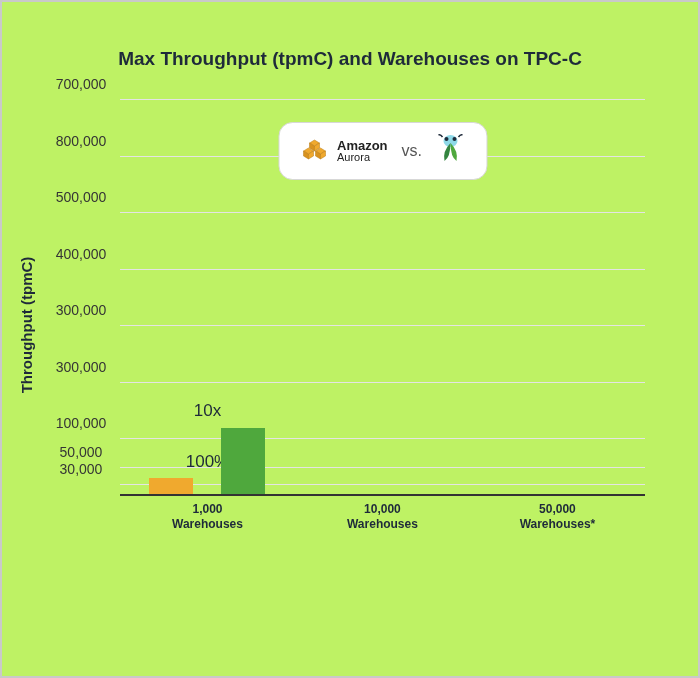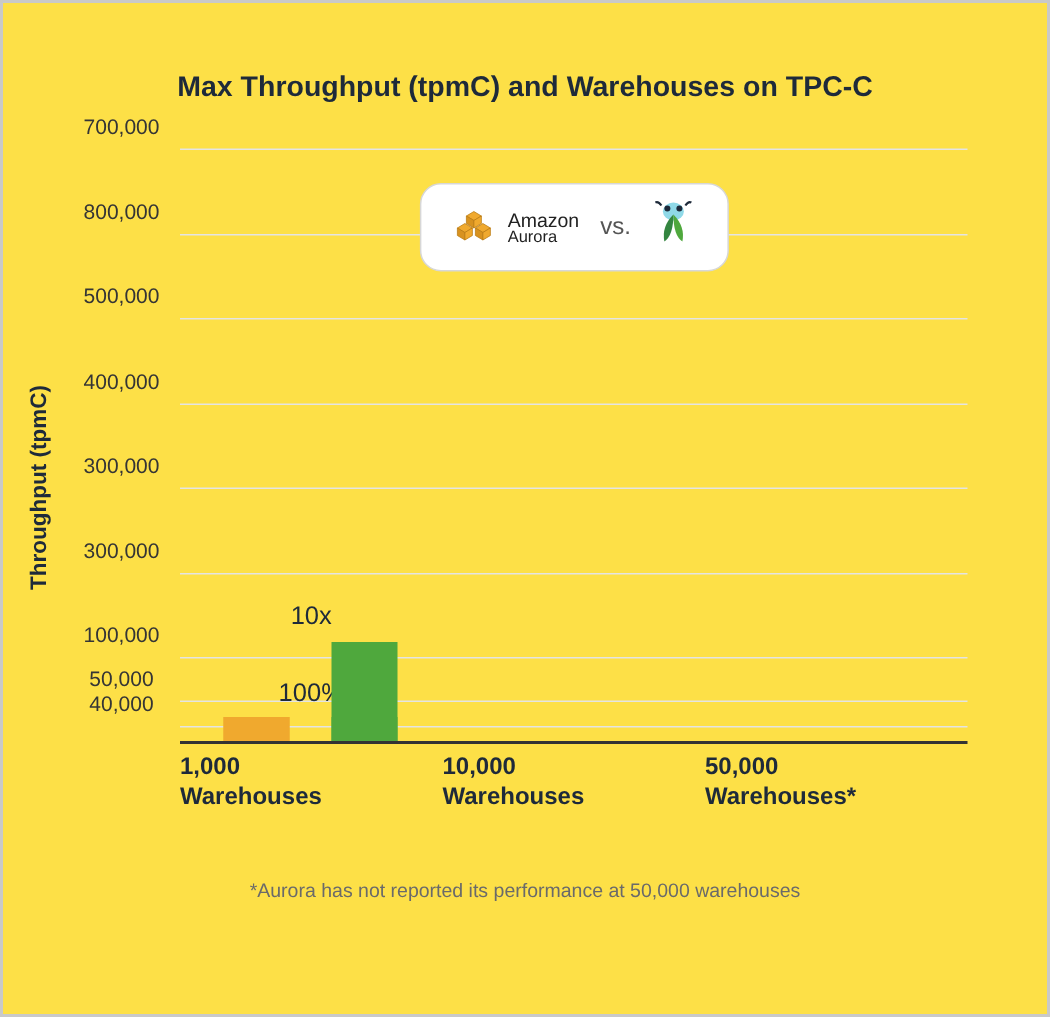--- a/index.html
+++ b/index.html
@@ -7,21 +7,21 @@
     margin: 0;
     padding: 0;
     font-family: -apple-system, BlinkMacSystemFont, "Segoe UI", Arial, sans-serif;
     background: #fff;
   }
   .frame {
     width: 700px;
     height: 678px;
     border: 2px solid #c9c9c9;
     position: relative;
-    background: #fde047;
+    background: #bef264;
     padding: 24px 28px 8px 28px;
   }
   .title {
     text-align: center;
     font-size: 19px;
     font-weight: 700;
     color: #1e2a3a;
     margin: 22px 0 30px 0;
   }
   .chart-area {
@@ -108,22 +108,22 @@
     position: absolute;
     left: 90px;
     right: 25px;
     bottom: 0;
     height: 54px;
   }
   .xtick {
     position: absolute;
     top: 6px;
     width: 33.33%;
-    text-align: left;
-    font-size: 16px;
+    text-align: center;
+    font-size: 12px;
     font-weight: 700;
     color: #1e2a3a;
     line-height: 1.25;
   }
   .baseline {
     position: absolute;
     left: 0;
     right: 0;
     bottom: 0;
     height: 0;
@@ -150,21 +150,21 @@
   .aurora-logo {
     display: flex;
     align-items: center;
     gap: 4px;
   }
   .aurora-text {
     font-size: 11px;
     line-height: 1;
     color: #222;
   }
-  .aurora-text .big { font-size: 13px; font-weight: 400; display:block; }
+  .aurora-text .big { font-size: 13px; font-weight: 700; display:block; }
   .footnote {
     text-align: center;
     font-size: 13px;
     color: #6a6a6a;
     margin-top: 36px;
   }
 </style>
 </head>
 <body>
 
@@ -186,21 +186,21 @@
       <div class="ytick" style="bottom:57.14%">400,000</div>
       <div class="gridline" style="bottom:42.86%"></div>
       <div class="ytick" style="bottom:42.86%">300,000</div>
       <div class="gridline" style="bottom:28.57%"></div>
       <div class="ytick" style="bottom:28.57%">300,000</div>
       <div class="gridline" style="bottom:14.29%"></div>
       <div class="ytick" style="bottom:14.29%">100,000</div>
       <div class="gridline" style="bottom:7.14%"></div>
       <div class="ytick" style="bottom:7.14%">50,000</div>
       <div class="gridline" style="bottom:2.86%"></div>
-      <div class="ytick" style="bottom:2.86%">40,000</div>
+      <div class="ytick" style="bottom:2.86%">30,000</div>
 
       <div class="legend">
         <span class="aurora-logo">
           <svg width="32" height="28" viewBox="0 0 32 28">
             <g fill="#f0a92e" stroke="#b87a12" stroke-width="0.5">
               <path d="M8 6 l5 -3 l5 3 l-5 3 z"></path>
                 <path d="M8 6 l0 5 l5 3 l0 -5 z" fill="#d8921f"></path>
                 <path d="M18 6 l0 5 l-5 3 l0 -5 z"></path>
               <path d="M2 14 l5 -3 l5 3 l-5 3 z"></path>
                 <path d="M2 14 l0 5 l5 3 l0 -5 z" fill="#d8921f"></path>
@@ -246,14 +246,13 @@
       </div>
       <div class="xtick" style="left:33.33%">
         <span>10,000<br>Warehouses</span>
       </div>
       <div class="xtick" style="left:66.66%">
         <span>50,000<br>Warehouses*</span>
       </div>
     </div>
   </div>
 
-  <div class="footnote">*Aurora has not reported its performance at 50,000 warehouses</div>
 </div>
 
 </body></html>

